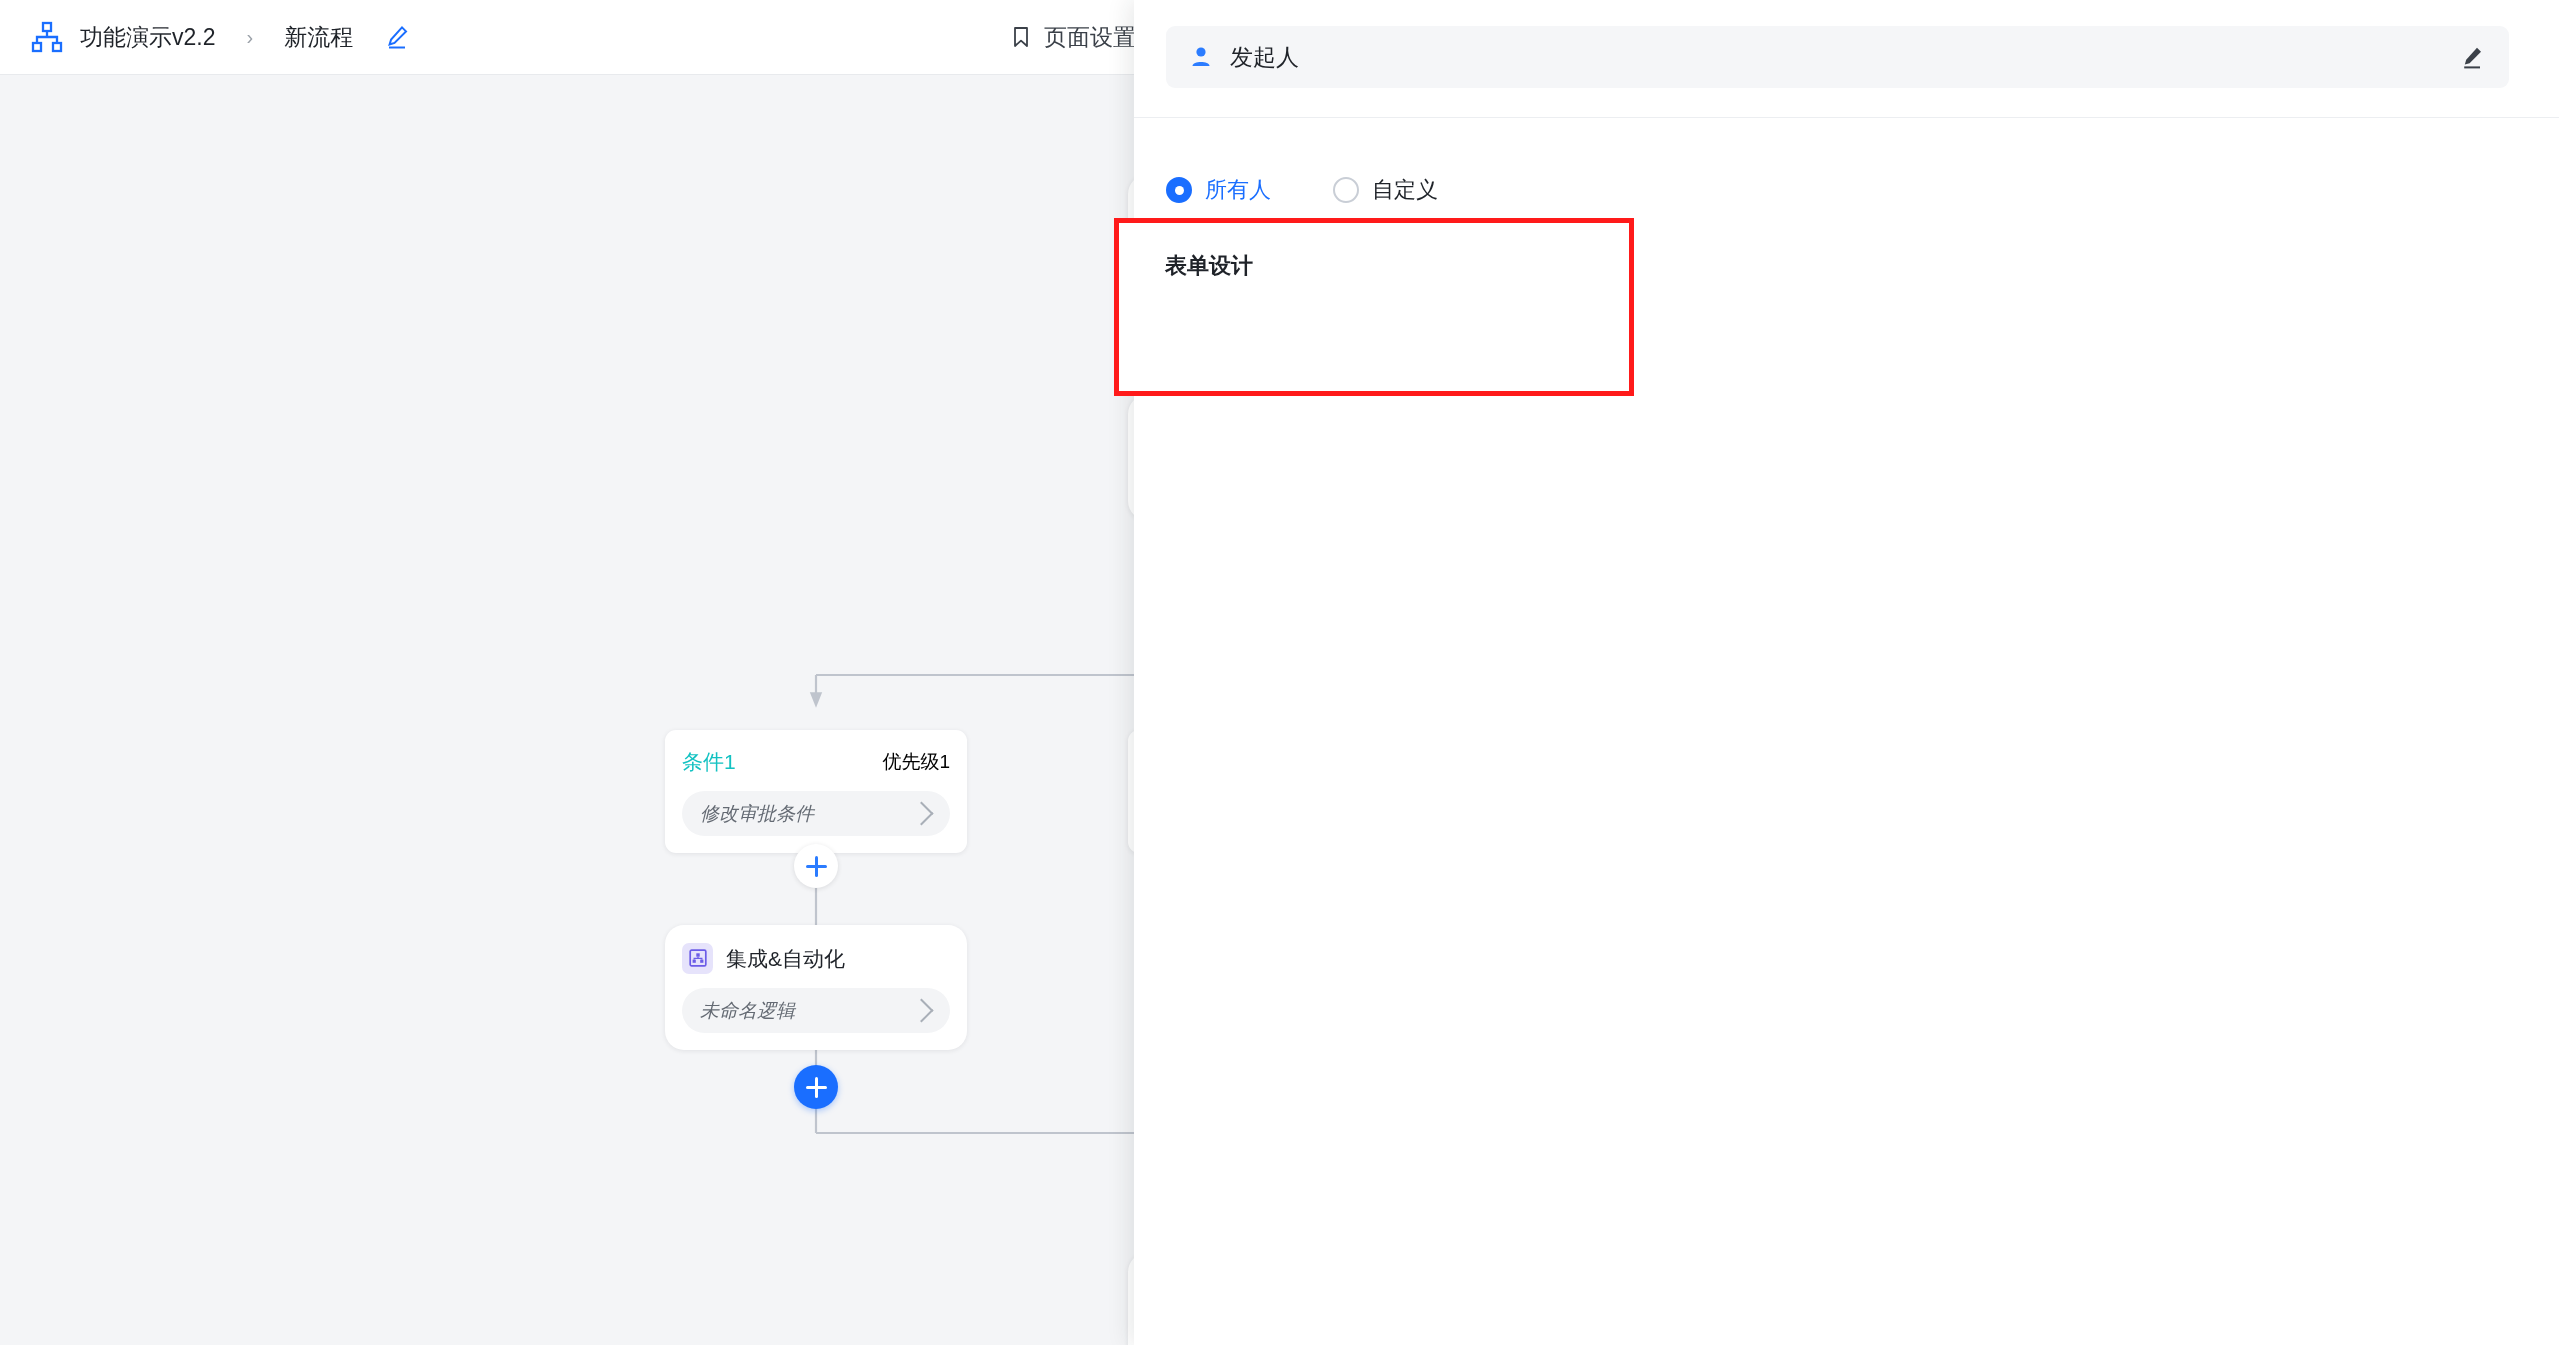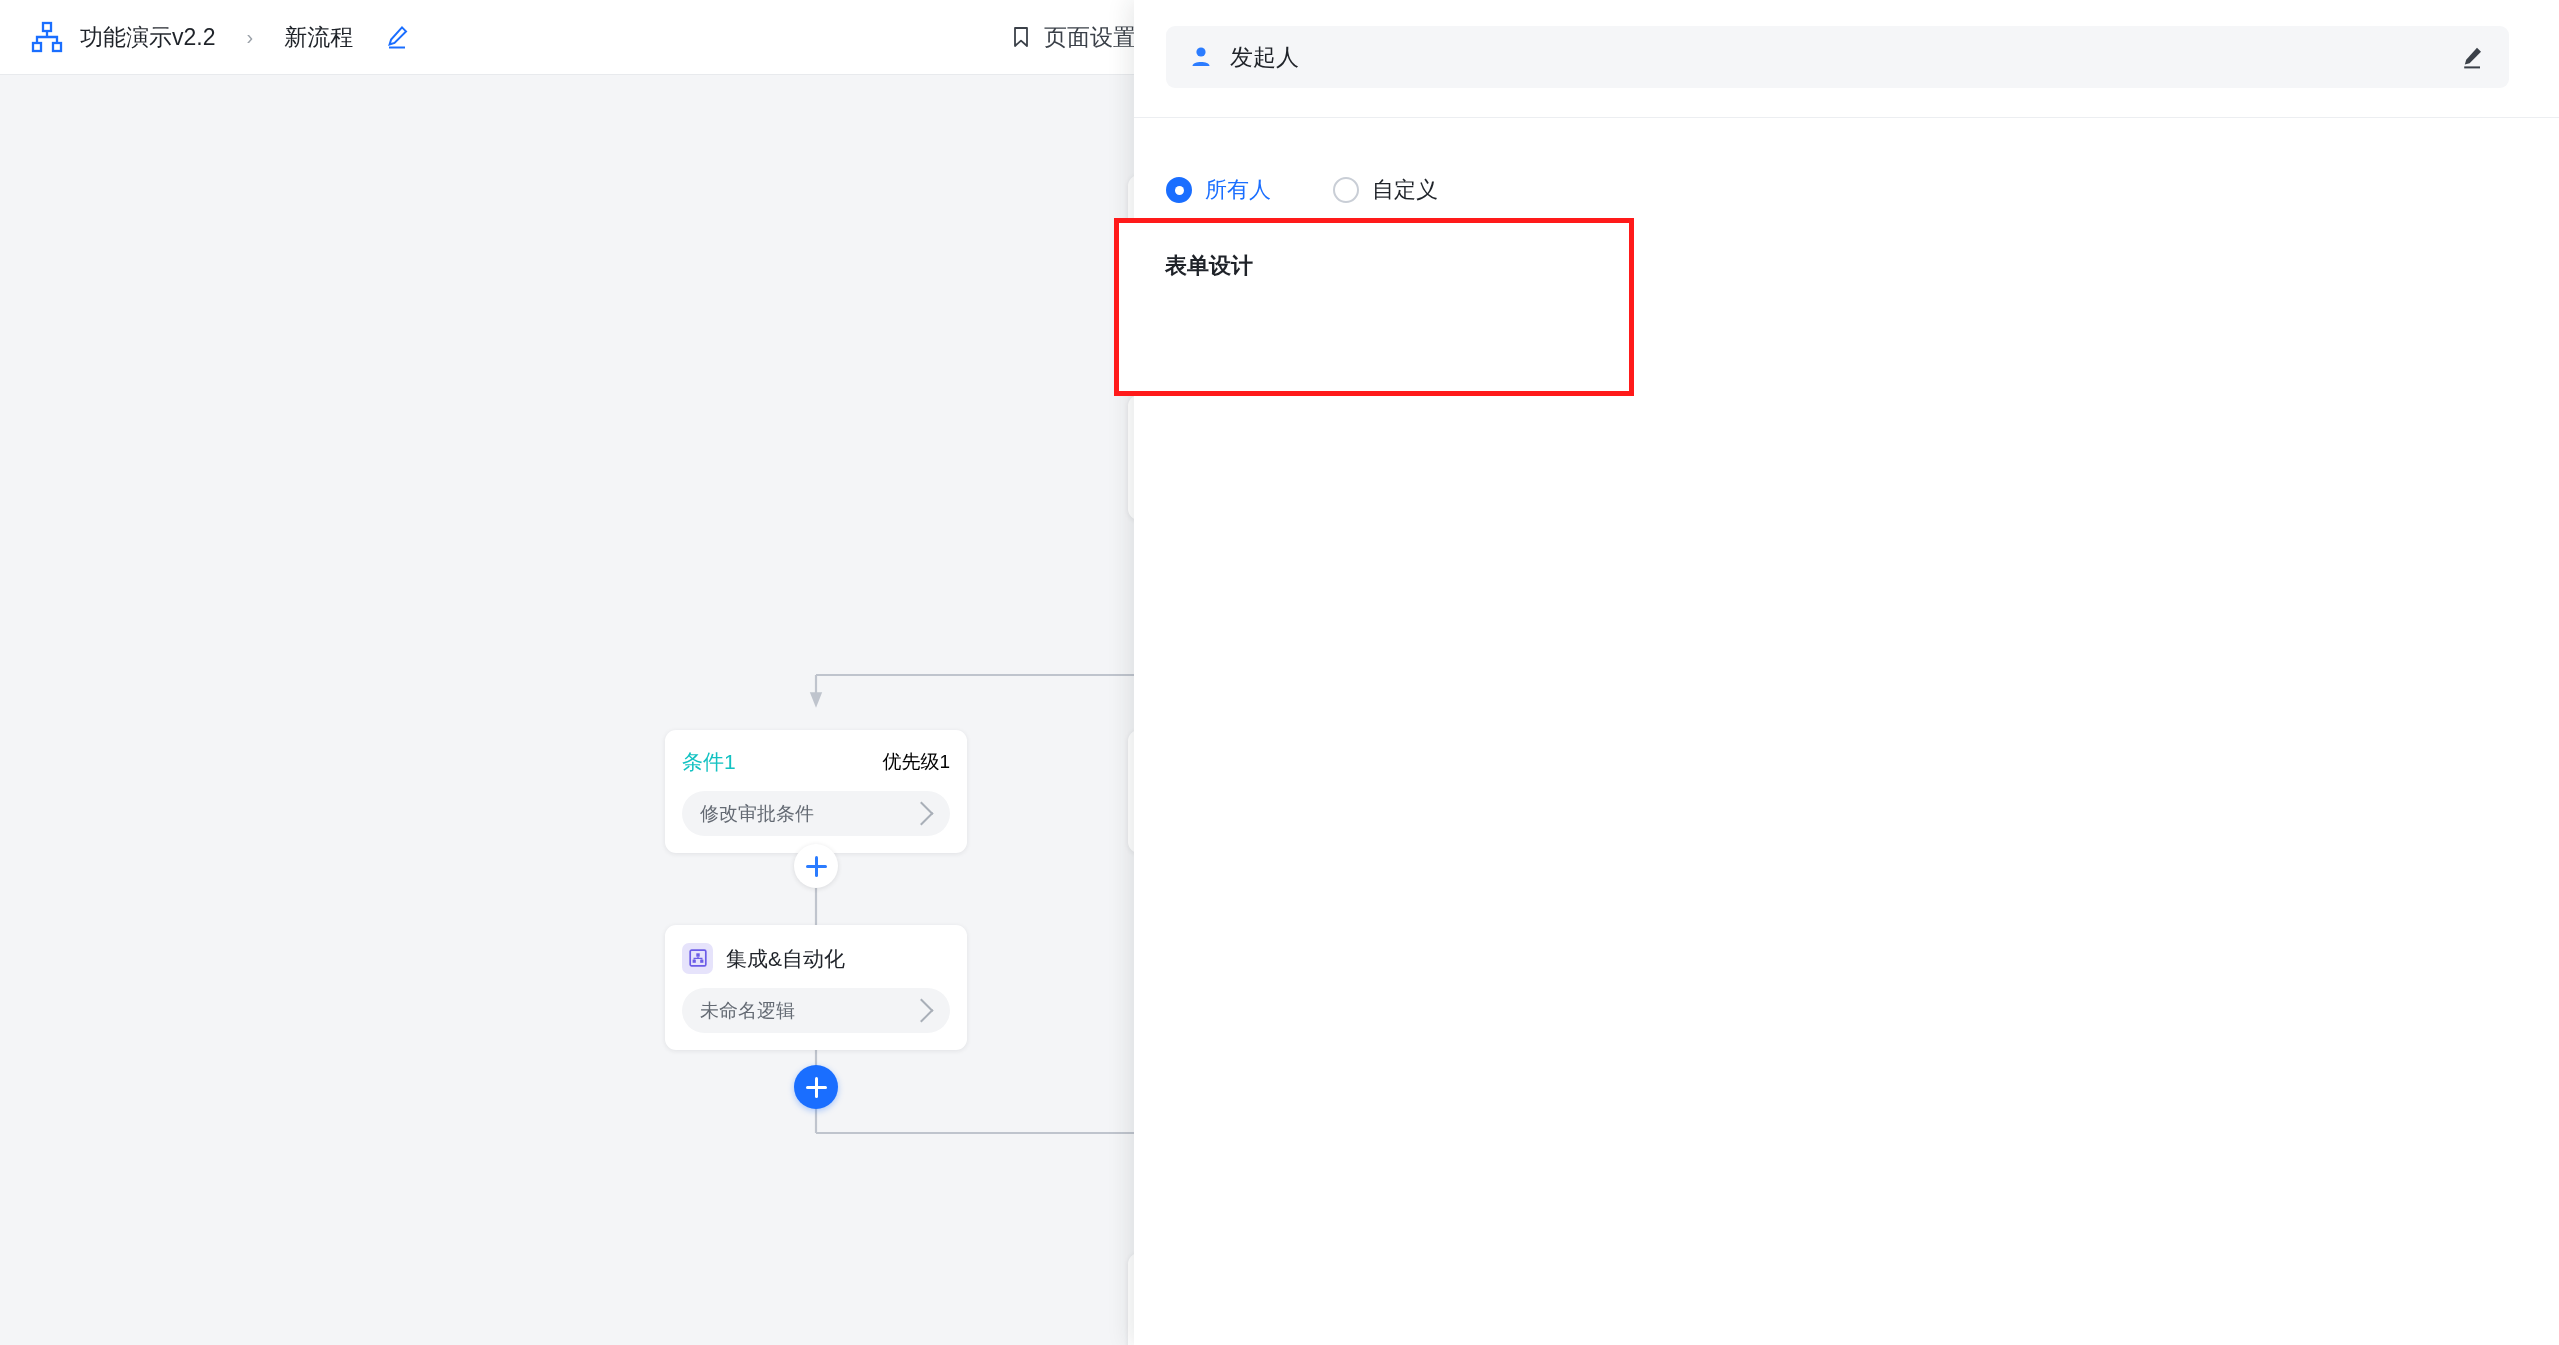--- a/index.html
+++ b/index.html
@@ -44,34 +44,34 @@
   .canvas{
     position:absolute;left:0;top:75px;width:2559px;height:1270px;
     background:#f4f5f7;overflow:hidden;
   }
   .stage{position:absolute;left:0;top:0;width:2559px;height:1270px;}
 
   svg.wires{position:absolute;left:0;top:0;width:2559px;height:1270px;overflow:visible;}
 
   
   .node{
-    position:absolute;background:#ffffff;border-radius:11px;
+    position:absolute;background:#ffffff;border-radius:19px;
     box-shadow:0 1px 5px rgba(31,35,41,.09);
     width:302px;box-sizing:border-box;padding:17px 17px 17px 17px;
   }
   .node-head{display:flex;align-items:center;gap:13px;height:32px;}
   .node-badge{
     width:31px;height:31px;border-radius:7px;flex:none;
     display:flex;align-items:center;justify-content:center;
   }
   .node-badge svg{width:20px;height:20px;display:block;}
   .node-title{font-size:21px;color:#1f2329;line-height:1;}
   .node-field{
     margin-top:14px;height:45px;border-radius:23px;background:#f3f4f6;
-    display:flex;align-items:center;padding:0 16px 0 18px;box-sizing:border-box;
+    display:flex;align-items:center;padding:0 16px 0 18px;box-sizing:border-box;font-style:italic;
   }
   .node-field .ftext{flex:1;font-size:19px;color:#646a73;white-space:nowrap;overflow:hidden;}
   .node-field .chev{width:15px;height:15px;border-right:2px solid #a9afb8;border-top:2px solid #a9afb8;transform:rotate(45deg);flex:none;margin-right:4px;}
 
   
   .cond{
     position:absolute;background:#ffffff;border-radius:11px;
     box-shadow:0 1px 5px rgba(31,35,41,.09);
     width:302px;box-sizing:border-box;padding:17px;margin-top:28px;
   }

